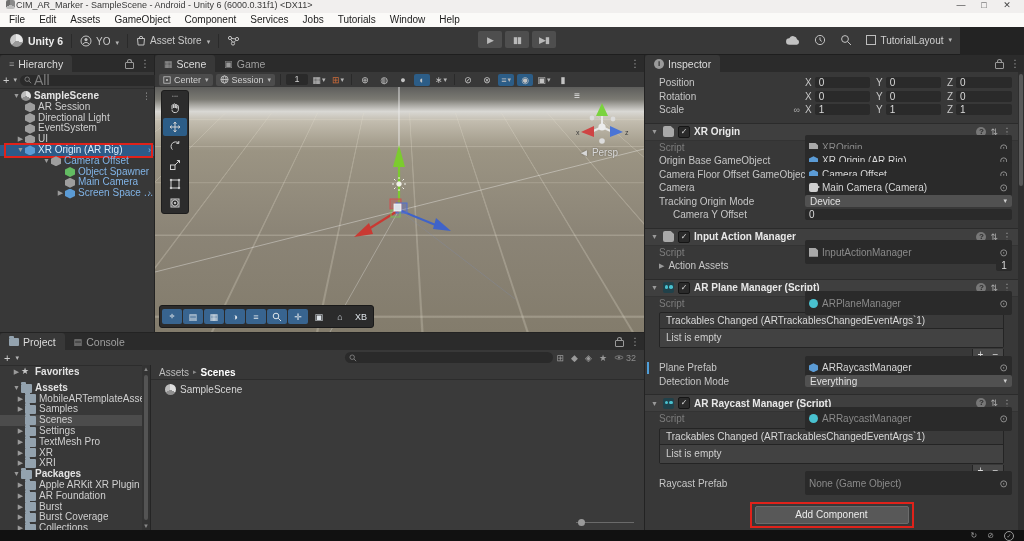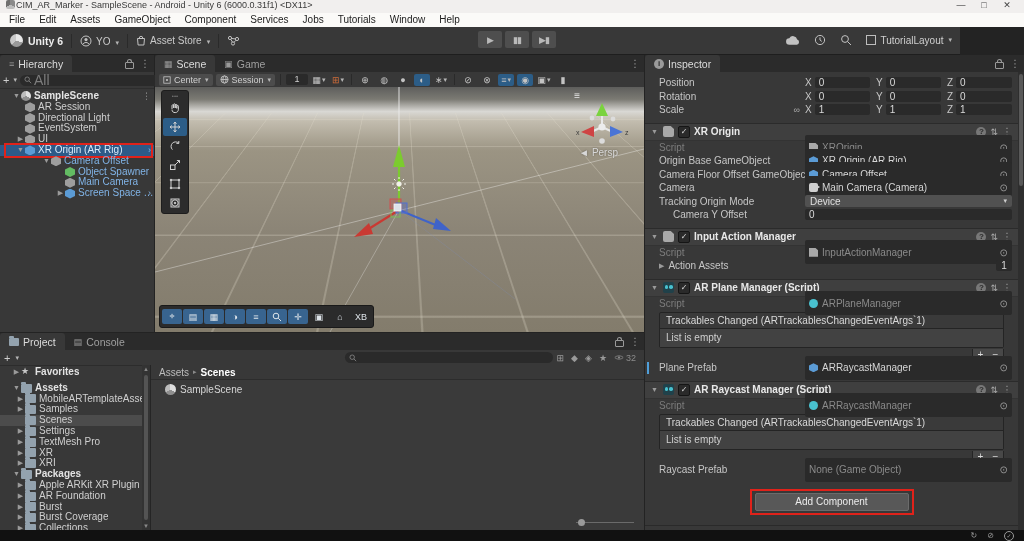--- a/index.html
+++ b/index.html
@@ -706,20 +706,27 @@
           </div>
       </div>
       <div class="irow override-bar">
         <span class="ilabel">Plane Prefab</span>
         <div class="objfield">
             <span class="fi pcube"></span>
             <span class="ftext">ARRaycastManager</span>
             <span class="picker">⊙</span>
           </div>
       </div>
+      <div class="irow">
+        <span class="ilabel">Detection Mode</span>
+        <div class="dropdown">
+            <span>Everything</span>
+            <span class="dcaret">▾</span>
+          </div>
+      </div>
 
       <div class="chead">
         <span class="fold">▼</span>
         <span class="cicon armanager"></span>
         <span class="checkbox">✓</span>
         <span class="ctitle">AR Raycast Manager (Script)</span>
         <span class="helpicon">?</span>
         <span class="presicon">⇅</span>
         <span class="kebab">⋮</span>
       </div>

